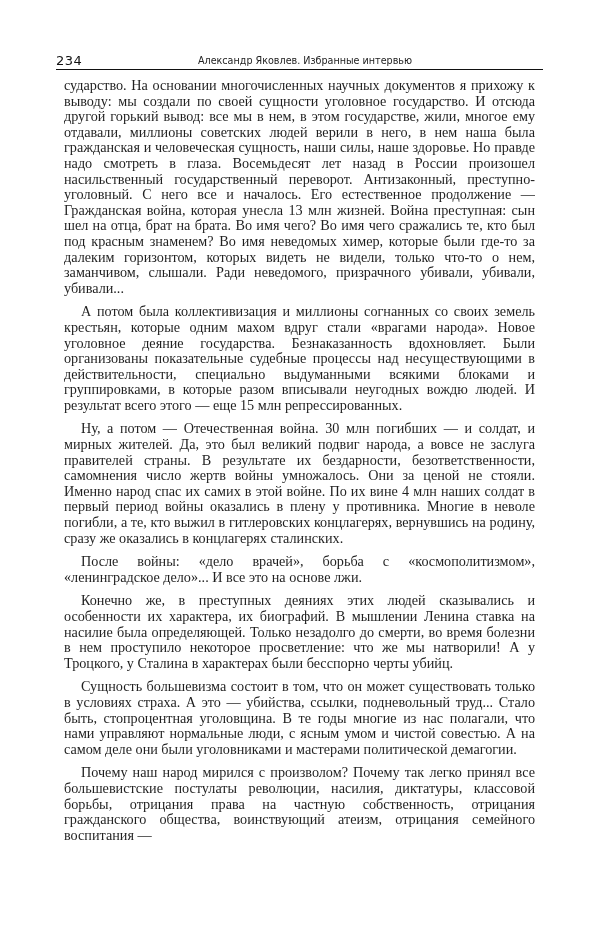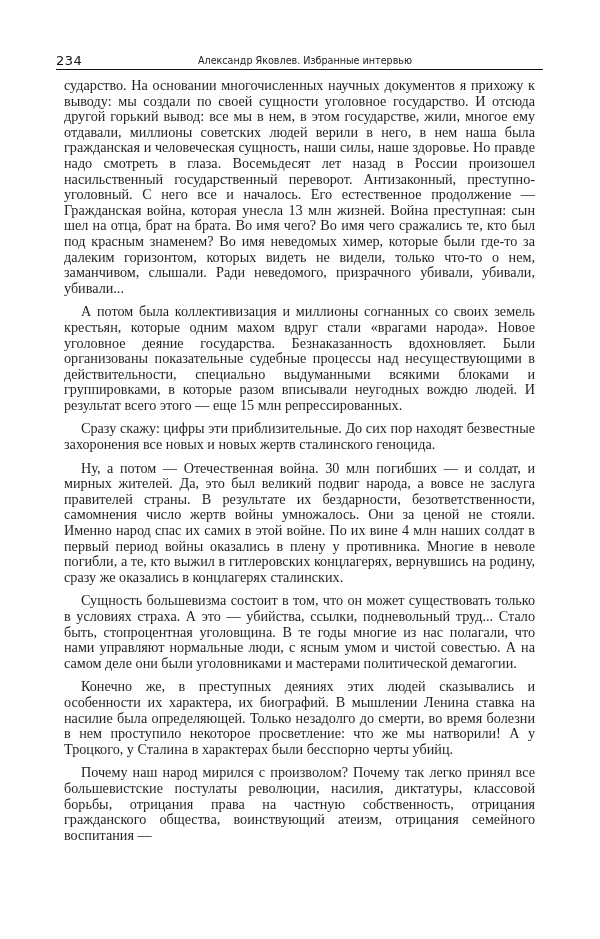--- a/index.html
+++ b/index.html
@@ -65,19 +65,19 @@
 
 <div class="page">
   <div class="running-head">
     <span class="page-number">234</span>
     <span class="running-title">Александр Яковлев. Избранные интервью</span>
   </div>
 
   <div class="body-text">
     <p class="continuation">сударство. На основании многочисленных научных документов я прихожу к выводу: мы создали по своей сущности уголовное государство. И отсюда другой горький вывод: все мы в нем, в этом государстве, жили, многое ему отдавали, миллионы советских людей верили в него, в нем наша была гражданская и человеческая сущность, наши силы, наше здоровье. Но правде надо смотреть в глаза. Восемьдесят лет назад в России произошел насильственный государственный переворот. Антизаконный, преступно-уголовный. С него все и началось. Его естественное продолжение — Гражданская война, которая унесла 13 млн жизней. Война преступная: сын шел на отца, брат на брата. Во имя чего? Во имя чего сражались те, кто был под красным знаменем? Во имя неведомых химер, которые были где-то за далеким горизонтом, которых видеть не видели, только что-то о нем, заманчивом, слышали. Ради неведомого, призрачного убивали, убивали, убивали...</p>
     <p>А потом была коллективизация и миллионы согнанных со своих земель крестьян, которые одним махом вдруг стали «врагами народа». Новое уголовное деяние государства. Безнаказанность вдохновляет. Были организованы показательные судебные процессы над несуществующими в действительности, специально выдуманными всякими блоками и группировками, в которые разом вписывали неугодных вождю людей. И результат всего этого — еще 15 млн репрессированных.</p>
-    <p>Сразу скажу: цифры эти приблизительные. До сих пор находят безвестные захоронения все новых и новых жертв сталинского геноцида.</p>
     <p>Ну, а потом — Отечественная война. 30 млн погибших — и солдат, и мирных жителей. Да, это был великий подвиг народа, а вовсе не заслуга правителей страны. В результате их бездарности, безответственности, самомнения число жертв войны умножалось. Они за ценой не стояли. Именно народ спас их самих в этой войне. По их вине 4 млн наших солдат в первый период войны оказались в плену у противника. Многие в неволе погибли, а те, кто выжил в гитлеровских концлагерях, вернувшись на родину, сразу же оказались в концлагерях сталинских.</p>
+    <p>После войны: «дело врачей», борьба с «космополитизмом», «ленинградское дело»... И все это на основе лжи.</p>
+    <p>Конечно же, в преступных деяниях этих людей сказывались и особенности их характера, их биографий. В мышлении Ленина ставка на насилие была определяющей. Только незадолго до смерти, во время болезни в нем проступило некоторое просветление: что же мы натворили! А у Троцкого, у Сталина в характерах были бесспорно черты убийц.</p>
     <p>Сущность большевизма состоит в том, что он может существовать только в условиях страха. А это — убийства, ссылки, подневольный труд... Стало быть, стопроцентная уголовщина. В те годы многие из нас полагали, что нами управляют нормальные люди, с ясным умом и чистой совестью. А на самом деле они были уголовниками и мастерами политической демагогии.</p>
-    <p>Конечно же, в преступных деяниях этих людей сказывались и особенности их характера, их биографий. В мышлении Ленина ставка на насилие была определяющей. Только незадолго до смерти, во время болезни в нем проступило некоторое просветление: что же мы натворили! А у Троцкого, у Сталина в характерах были бесспорно черты убийц.</p>
     <p>Почему наш народ мирился с произволом? Почему так легко принял все большевистские постулаты революции, насилия, диктатуры, классовой борьбы, отрицания права на частную собственность, отрицания гражданского общества, воинствующий атеизм, отрицания семейного воспитания —</p>
   </div>
 </div>
 
 </body></html>

